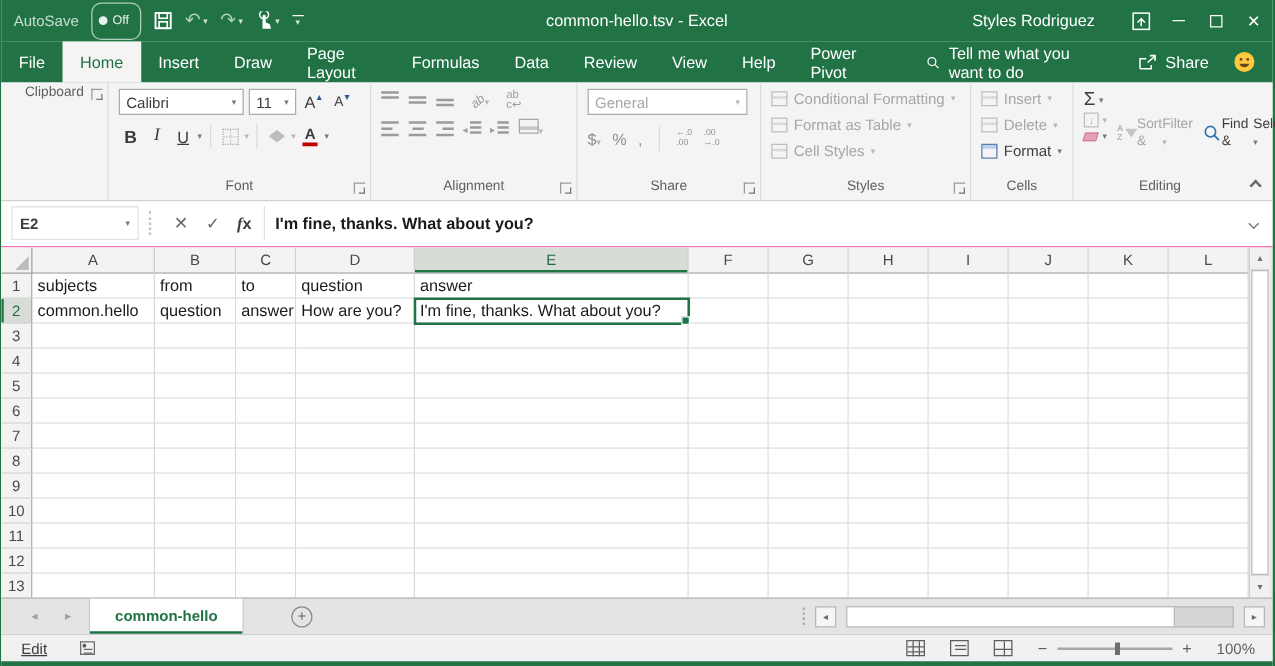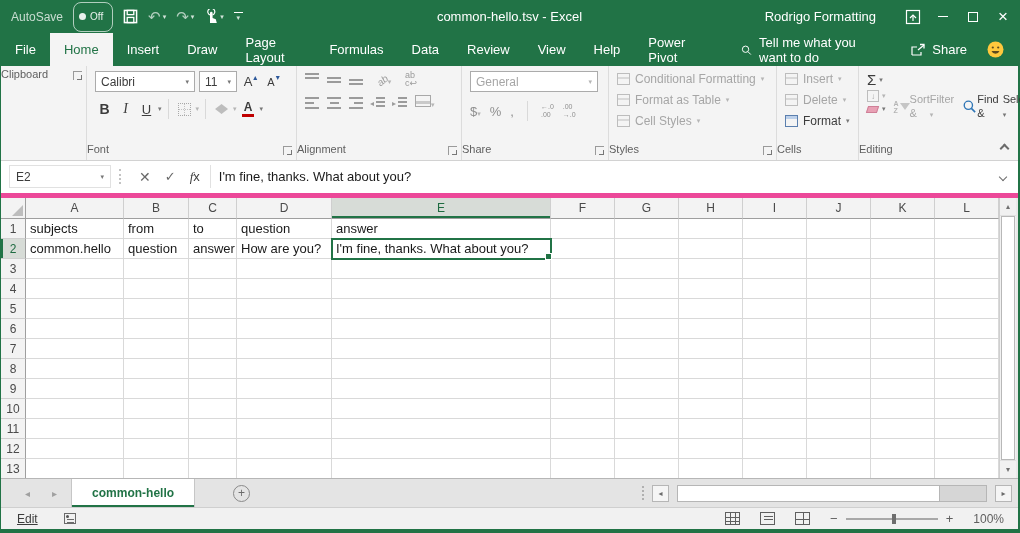--- a/index.html
+++ b/index.html
@@ -31,21 +31,21 @@
   .rtab { padding:0 14px; font-size:13px; display:flex; align-items:center; }
   .rtab.active { background:#f4f4f4; color:#217346; }
   .tellme { display:flex; align-items:center; gap:7px; padding:0 12px; margin-left:14px; font-size:13px; }
   .share-btn { display:flex; align-items:center; gap:6px; padding:0 12px; margin-left:6px; }
   .smiley-wrap { display:flex; align-items:center; padding:0 14px 0 8px; margin-left:auto; }
 
   
   .ribbon { height:95px; background:#f4f4f4; display:flex; border-bottom:1px solid #d2d2d2; position:relative; flex:0 0 auto; }
   .rgroup { position:relative; border-right:1px solid #dcdcdc; display:flex; flex-direction:column; flex:0 0 auto; }
   .rg-content { flex:1; padding:5px 6px 0 8px; }
-  .rg-label { height:19px; text-align:left; font-size:11px; color:#5f5f5f; position:relative; line-height:17px; }
+  .rg-label { height:19px; text-align:center; font-size:11px; color:#5f5f5f; position:relative; line-height:17px; }
   .launcher { position:absolute; right:4px; bottom:5px; width:9px; height:9px; border-left:1px solid #9a9a9a; border-top:1px solid #9a9a9a; }
   .launcher::after { content:""; position:absolute; right:0; bottom:0; width:4px; height:4px; border-right:1px solid #777; border-bottom:1px solid #777; }
   .dis { color:#a6a6a6 !important; }
   .dd { font-size:7px; color:#777; }
   .dd.dis { color:#b5b5b5 !important; }
   .row { display:flex; align-items:center; }
 
   
   .clip-wrap { display:flex; gap:8px; }
   .paste-btn { display:flex; flex-direction:column; align-items:center; gap:2px; width:36px; padding-top:2px; }
@@ -105,21 +105,21 @@
   .sigma { font-size:15px; color:#3c3c3c; line-height:1; }
   .fill-ico { width:12px; height:12px; border:1px solid #bdbdbd; font-size:8px; color:#a6a6a6; display:inline-flex; align-items:center; justify-content:center; }
   .eraser { width:11px; height:7px; background:#e8a0b4; border:1px solid #cf7f97; transform:skewX(-18deg); display:inline-block; }
   .bigbtn { display:flex; flex-direction:row; align-items:center; font-size:11px; line-height:1.25; padding-top:1px; }
   .az-ico { display:inline-flex; align-items:center; gap:1px; }
   .az-letters { font-size:7px; line-height:1; color:#b5b5b5; font-weight:bold; display:inline-flex; flex-direction:column; }
   .funnel { width:0; height:0; border-left:5px solid transparent; border-right:5px solid transparent; border-top:7px solid #c5c5c5; display:inline-block; }
   .collapse-chev { position:absolute; right:10px; bottom:8px; width:7px; height:7px; border-top:2px solid #6b6b6b; border-right:2px solid #6b6b6b; transform:rotate(-45deg); }
 
   
-  .fbar { height:37px; background:#fff; border-bottom:5px solid #ec4899; display:flex; align-items:stretch; flex:0 0 auto; padding:4px 2px 5px 8px; }
+  .fbar { height:37px; background:#fff; border-bottom:1px solid #ec4899; display:flex; align-items:stretch; flex:0 0 auto; padding:4px 2px 5px 8px;font-weight:bold; }
   .namebox { width:102px; border:1px solid #e1e1e1; display:flex; align-items:center; padding:0 6px; font-size:12px; color:#3c3c3c; }
   .namebox .dd { margin-left:auto; }
   .fb-sep { width:2px; border-left:2px dotted #c3c3c3; margin:4px 8px; }
   .fb-btns { display:flex; align-items:center; gap:14px; padding:0 10px; border-right:1px solid #e1e1e1; }
   .fb-x { font-size:14px; color:#696969; }
   .fb-check { font-size:13px; color:#696969; }
   .fb-fx { font-size:13px; color:#3c3c3c; }
   .fb-fx i { font-family:"Liberation Serif","DejaVu Serif",serif; }
   .fb-input { flex:1; display:flex; align-items:center; padding-left:8px; font-size:13px; color:#1a1a1a; }
   .fb-expand { width:26px; display:flex; align-items:center; justify-content:center; }
@@ -206,21 +206,21 @@
           </svg>
         <span class="tiny-dd">▾</span>
       </span>
       <span class="qat-btn" style="flex-direction:column;gap:1px;">
         <span style="width:9px;height:1px;background:#fff;"></span>
         <span class="tiny-dd">▾</span>
       </span>
     </div>
     <div class="tb-title">common-hello.tsv  -  Excel</div>
     <div class="tb-right">
-      <span class="user-name">Rodrigo Formatting</span>
+      <span class="user-name">Styles Rodriguez</span>
       <span class="winbtn">
         <svg width="16" height="16" viewBox="0 0 16 16">
             <rect x="1.5" y="1.5" width="13" height="13" fill="none" stroke="#fff" stroke-width="1.2"></rect>
             <path d="M5 9 l3 -3 l3 3" fill="none" stroke="#fff" stroke-width="1.2"></path>
             <path d="M8 6 v6" stroke="#fff" stroke-width="1.2"></path>
           </svg>
       </span>
       <span class="winbtn">
           <span class="min-glyph"></span>
         </span>

